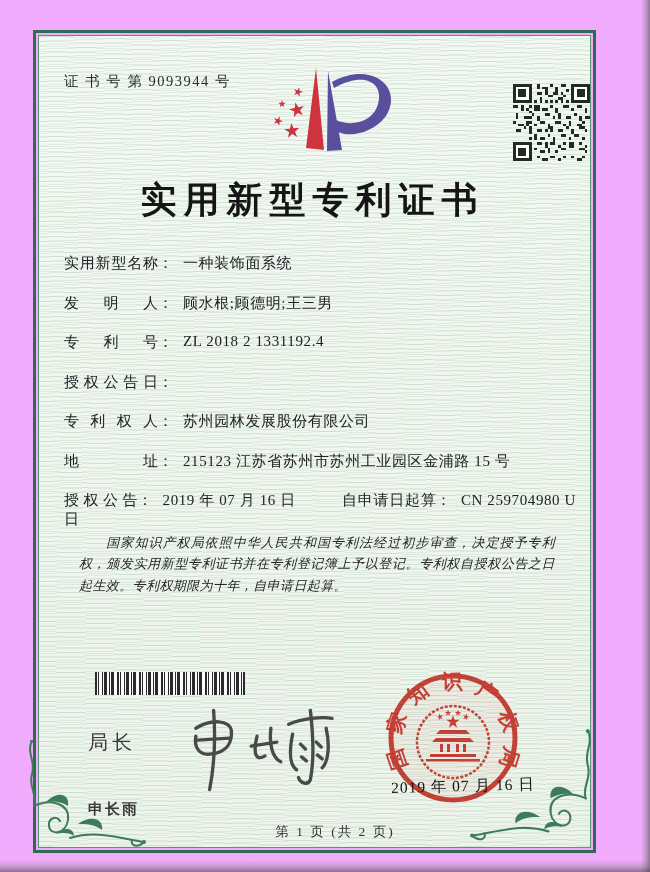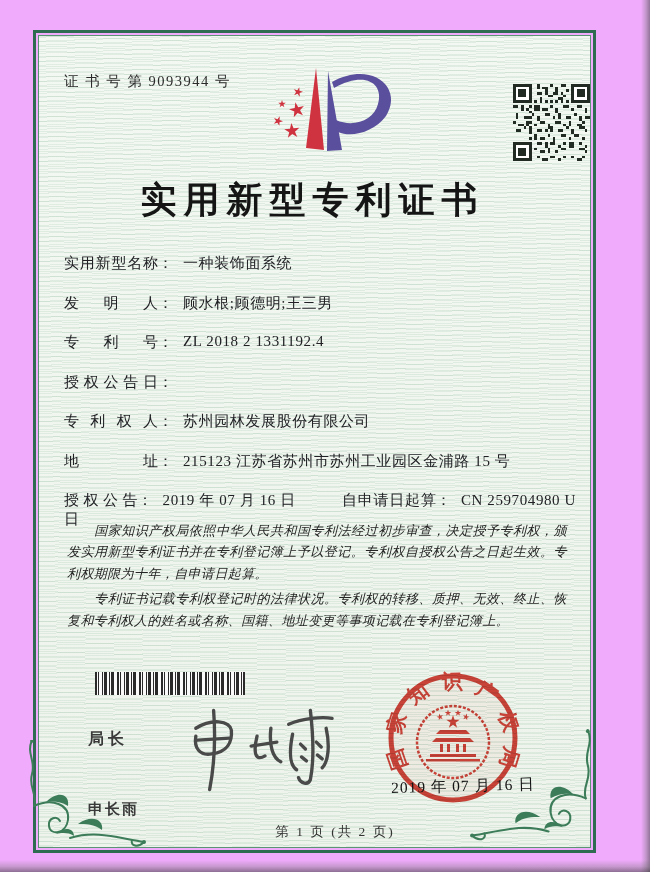--- a/index.html
+++ b/index.html
@@ -23,27 +23,27 @@
   .title{left:45px;top:176px;width:535px;text-align:center;font-size:36px;font-weight:700;
          letter-spacing:7px;color:#151515;white-space:nowrap;}
   .fields{left:64px;top:254px;width:512px;font-size:15px;color:#212125;}
   .row{display:flex;align-items:flex-start;height:39.5px;}
   .lab{display:inline-block;width:94px;text-align:justify;text-align-last:justify;}
   .col{margin-right:1px;}
   .val{margin-left:9px;letter-spacing:.6px;white-space:nowrap;}
   .g2{display:flex;align-items:baseline;margin-left:46px;}
   .paras{left:63px;top:516px;width:508px;font-size:13px;line-height:21.4px;letter-spacing:.4px;
          text-align:justify;font-style:italic;color:#242424;}
-  .paras p{margin:4px;text-indent:2.1em;}
+  .paras p{margin:16px;text-indent:2.1em;}
   .barcode{left:95px;top:672px;width:150px;height:23px;
     background:repeating-linear-gradient(90deg,#2a2a2a 0 2px,#fafafa 2px 3px,#2a2a2a 3px 4px,
       #fafafa 4px 7px,#2a2a2a 7px 8px,#fafafa 8px 9px,#2a2a2a 9px 12px,#fafafa 12px 14px,
       #2a2a2a 14px 15px,#fafafa 15px 16px,#2a2a2a 16px 19px,#fafafa 19px 22px);}
   .signer-title{left:88px;top:729px;font-family:"Liberation Sans","DejaVu Sans",sans-serif;
-    font-size:16px;font-weight:700;letter-spacing:4px;color:#3a3a3a;}
+    font-size:20px;font-weight:400;letter-spacing:4px;color:#3a3a3a;}
   .signer-name{left:88px;top:800px;font-family:"Liberation Sans","DejaVu Sans",sans-serif;
     font-size:15px;font-weight:600;letter-spacing:2px;color:#3a3a3a;}
   .sig{left:182px;top:702px;width:158px;height:95px;}
   .seal{left:383px;top:668px;width:140px;height:140px;mix-blend-mode:multiply;opacity:.94;}
   .seal-date{left:391px;top:776px;font-size:15.5px;letter-spacing:1px;color:#141414;z-index:3;
     transform:rotate(-1.5deg);white-space:nowrap;}
   .footer{left:33px;top:823px;width:604px;text-align:center;font-size:13.5px;letter-spacing:2px;color:#333;}
   .orn{z-index:2;}
   .orn-l{left:26px;top:740px;width:122px;height:110px;}
   .orn-r{left:468px;top:726px;width:126px;height:122px;transform:scaleX(-1);}
@@ -135,21 +135,20 @@
       <span class="g2">
         <span class="lab">自申请日起算</span>
           <span class="col">：</span>
         <span class="val">CN 259704980 U</span>
       </span>
     </div>
   </div>
 
   <div class="layer paras">
     <p>国家知识产权局依照中华人民共和国专利法经过初步审查，决定授予专利权，颁发实用新型专利证书并在专利登记簿上予以登记。专利权自授权公告之日起生效。专利权期限为十年，自申请日起算。</p>
-    <p>专利证书记载专利权登记时的法律状况。专利权的转移、质押、无效、终止、恢复和专利权人的姓名或名称、国籍、地址变更等事项记载在专利登记簿上。</p>
   </div>
 
   <div class="layer barcode"></div>
 
   <div class="layer signer-title">局长</div>
   <div class="layer signer-name">申长雨</div>
 
   <svg class="layer sig" viewBox="0 0 160 95">
     <g fill="none" stroke="#383838" stroke-width="3.4" stroke-linecap="round" opacity=".9">
       <path d="M14,26 C30,16 48,18 50,28 C51,40 46,50 30,52 C18,54 12,46 14,34"></path>

